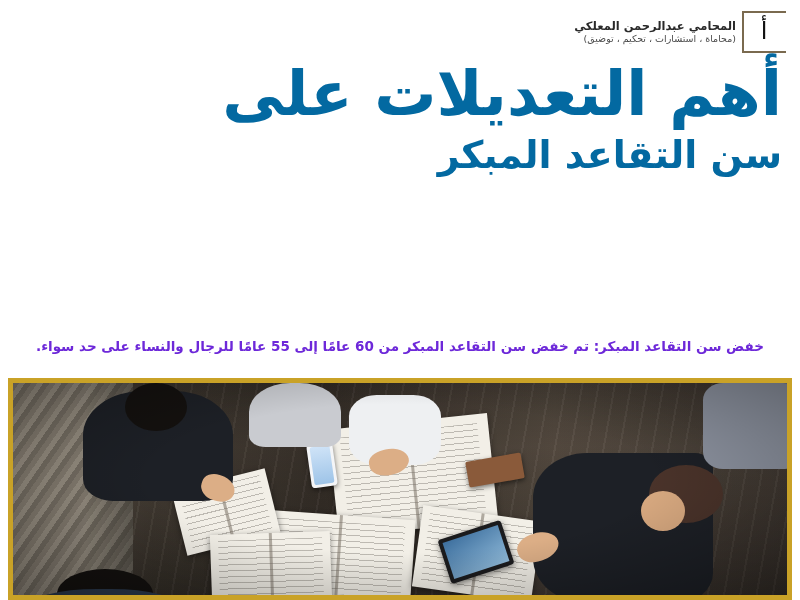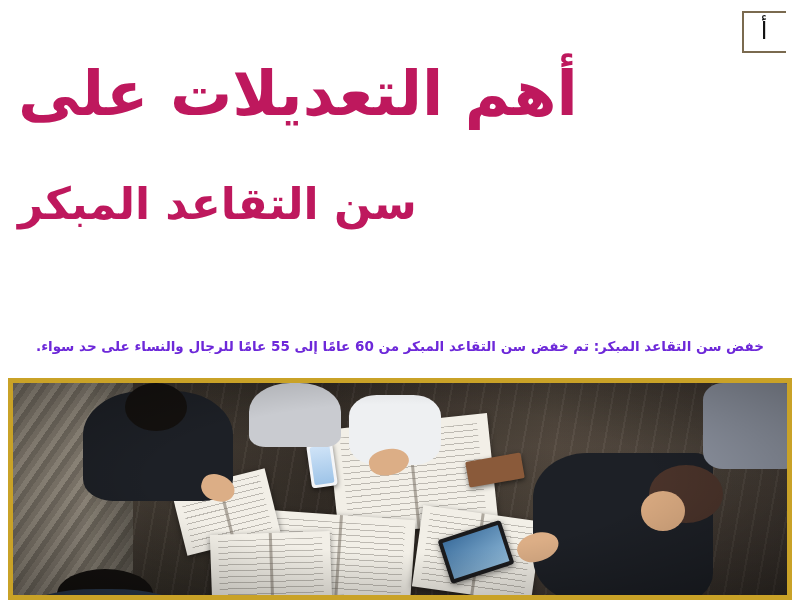--- a/index.html
+++ b/index.html
@@ -77,35 +77,34 @@
     color: #4a4a4a;
     white-space: nowrap;
   }
 
   
   .headline {
     position: absolute;
     top: 56px;
     right: 18px;
     left: 18px;
-    text-align: left;
+    text-align: right;
     font-family: "DejaVu Sans", sans-serif;
     font-weight: bold;
     font-size: 62px;
     line-height: 1.22;
-    color: #be185d;
+    color: #0369a1;
     letter-spacing: -0.5px;
   }
   .headline .line {
     display: block;
     white-space: nowrap;
   }
   .headline .line-2 {
-    font-size: 44px;
-    margin-top: 45px;
+    font-size: 38px;
   }
 
   
   .subheadline {
     position: absolute;
     top: 336px;
     right: 16px;
     left: 16px;
     text-align: center;
     font-family: "DejaVu Sans", sans-serif;
@@ -227,20 +226,24 @@
   }
 </style>
 </head>
 <body>
 
 <div class="brand-bar">
   <div class="brand-logo">
     <div class="frame"></div>
     <div class="glyph">أ</div>
   </div>
+  <div class="brand-text">
+    <div class="brand-name">المحامي عبدالرحمن المعلكي</div>
+    <div class="brand-sub">(محاماة ، استشارات ، تحكيم ، توضيق)</div>
+  </div>
 </div>
 
 <div class="headline">
   <span class="line line-1">أهم التعديلات على</span>
   <span class="line line-2">سن التقاعد المبكر</span>
 </div>
 
 <div class="subheadline">خفض سن التقاعد المبكر: تم خفض سن التقاعد المبكر من 60 عامًا إلى 55 عامًا للرجال والنساء على حد سواء.</div>
 
 <div class="photo-frame">

